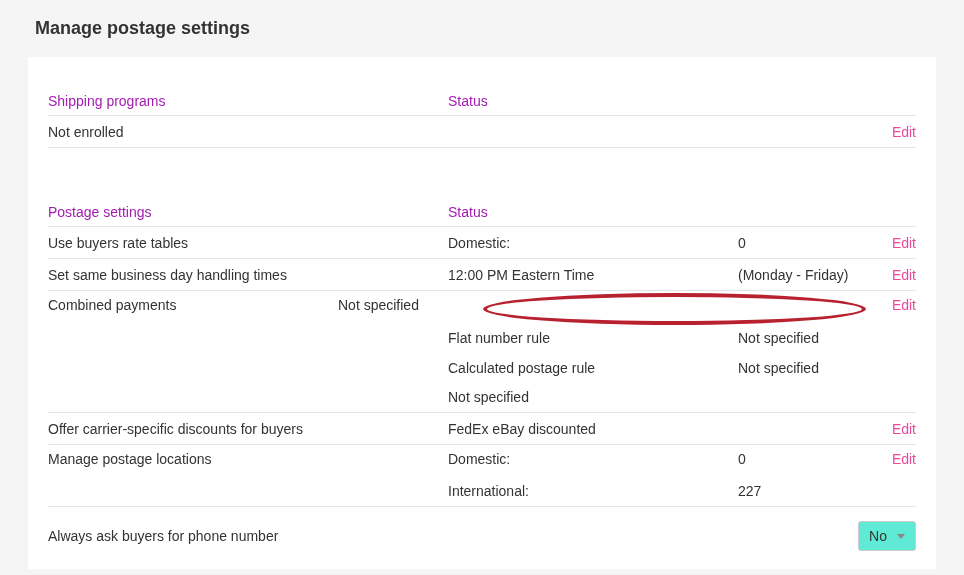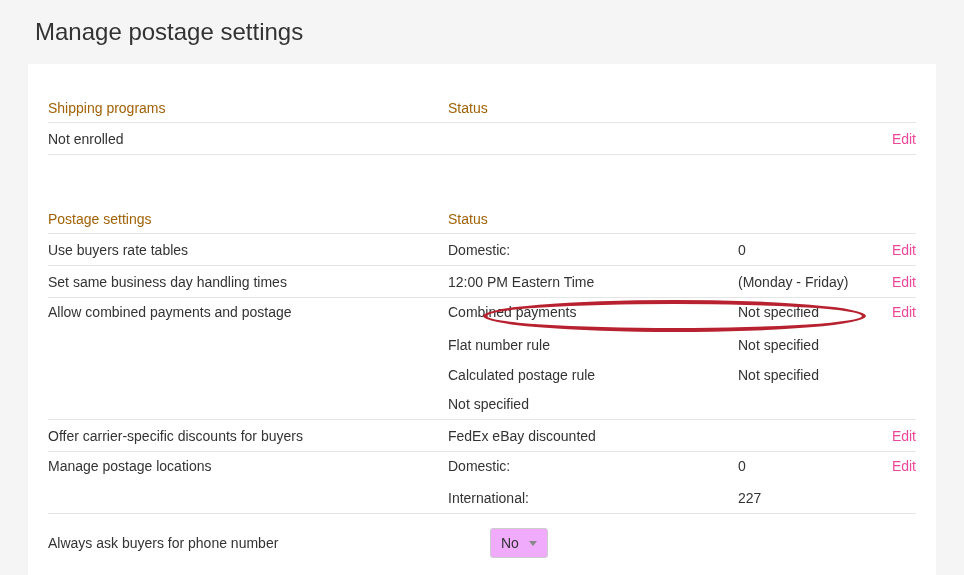--- a/index.html
+++ b/index.html
@@ -13,42 +13,42 @@
       font-size: 14px;
       color: #333;
     }
     .page {
       width: 964px;
       margin: 0 auto;
       background: #f5f5f5;
       padding: 0;
     }
     .page-title {
-      font-size: 24px;
-      font-weight: normal;
+      font-size: 18px;
+      font-weight: bold;
       color: #333;
       padding: 18px 0 18px 35px;
     }
     .panel {
       background: #fff;
       margin: 0 28px 0 28px;
       padding: 0;
     }
     .section {
       padding: 0 20px;
     }
     .row {
       display: flex;
       align-items: center;
       min-height: 32px;
       padding: 6px 0;
       border-bottom: 1px solid #e5e5e5;
     }
     .row.header-row {
-      color: #a16207;
+      color: #a21caf;
       font-weight: normal;
       padding-top: 20px;
       padding-bottom: 6px;
       border-bottom: 1px solid #e5e5e5;
     }
     .row.no-border {
       border-bottom: none;
     }
     .col-name {
       flex: 0 0 400px;
@@ -79,21 +79,21 @@
     .gap {
       height: 36px;
       border-bottom: none;
     }
     .dropdown {
       display: inline-flex;
       align-items: center;
       border: 1px solid #ccc;
       border-radius: 3px;
       padding: 6px 10px;
-      background: #f0abfc;
+      background: #5eead4;
       cursor: pointer;
       min-width: 52px;
       justify-content: space-between;
     }
     .dropdown .caret {
       margin-left: 10px;
       width: 0;
       height: 0;
       border-left: 4px solid transparent;
       border-right: 4px solid transparent;
@@ -163,21 +163,20 @@
       <div class="row">
         <div class="col-name">Set same business day handling times</div>
         <div class="col-status">12:00 PM Eastern Time</div>
         <div class="col-extra">(Monday - Friday)</div>
         <div class="col-action">
           <a class="edit-link">Edit</a>
         </div>
       </div>
 
       <div class="row no-border highlight-oval" style="align-items:flex-start; padding-top:6px; padding-bottom:2px;">
-        <div class="col-name">Allow combined payments and postage</div>
         <div class="col-status">Combined payments</div>
         <div class="col-extra">Not specified</div>
         <div class="col-action">
           <a class="edit-link">Edit</a>
         </div>
       </div>
       <div class="subrow">
         <div class="col-name"></div>
         <div class="col-status">Flat number rule</div>
         <div class="col-extra">Not specified</div>
@@ -212,21 +211,21 @@
           <a class="edit-link">Edit</a>
         </div>
       </div>
       <div class="subrow" style="border-bottom:1px solid #e5e5e5; padding-bottom:7px;">
         <div class="col-name"></div>
         <div class="col-status">International:</div>
         <div class="col-extra">227</div>
         <div class="col-action"></div>
       </div>
 
-      <div class="row no-border" style="padding-top:14px; padding-bottom:18px;">
+      <div class="row no-border" style="padding-top:14px; padding-bottom:18px;justify-content:space-between;">
         <div class="col-name" style="flex:0 0 442px;">Always ask buyers for phone number</div>
         <div>
           <div class="dropdown">
             <span>No</span>
             <span class="caret"></span>
           </div>
         </div>
       </div>
 
     </div>

